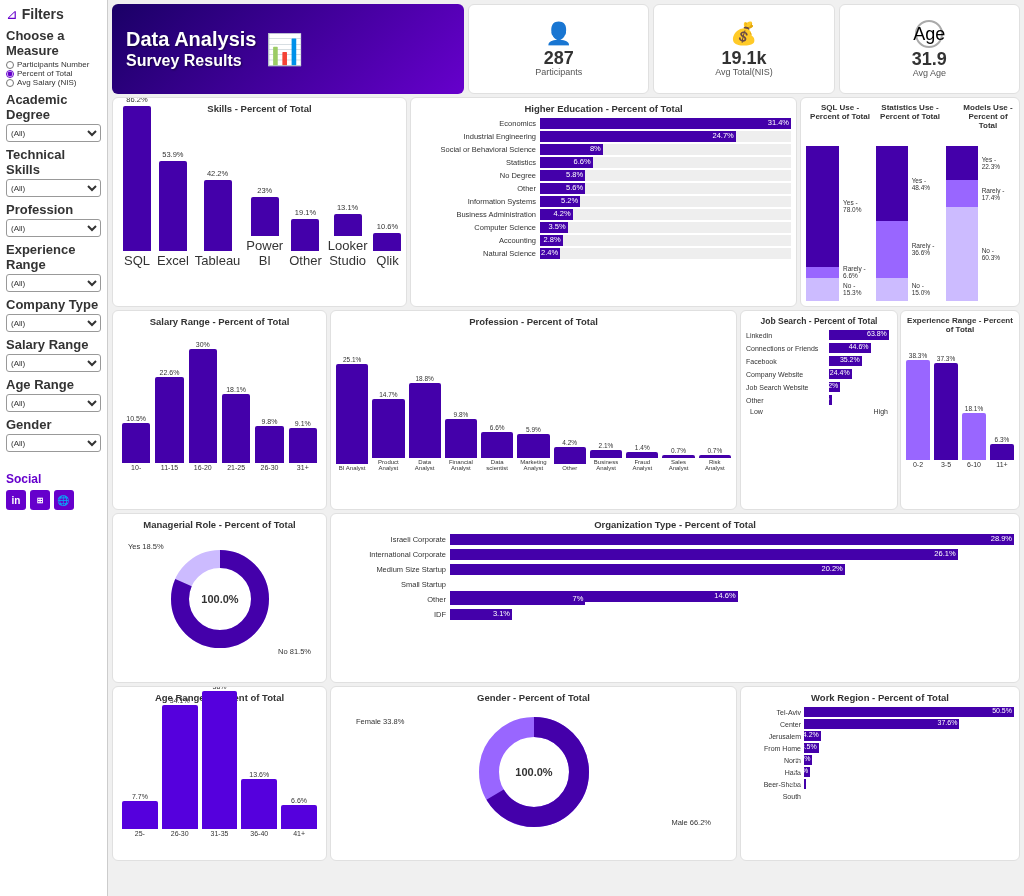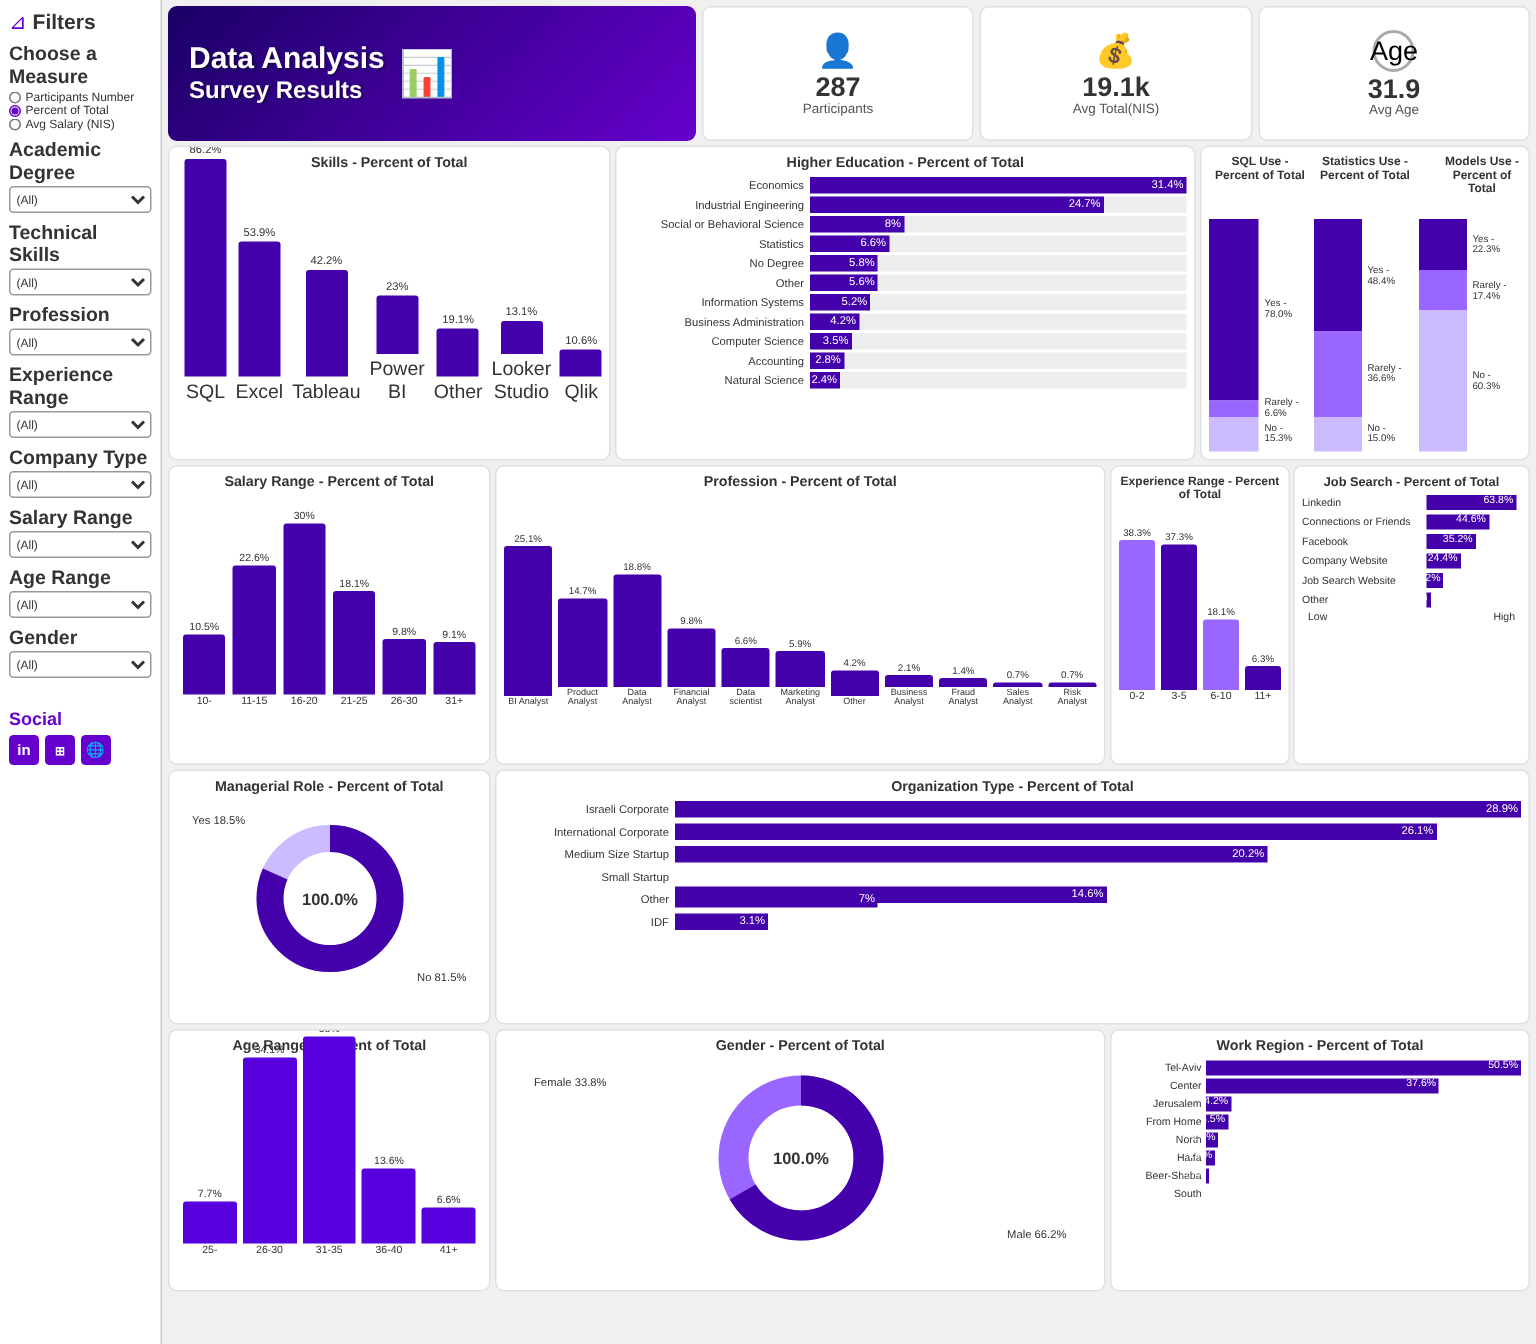--- a/index.html
+++ b/index.html
@@ -511,45 +511,20 @@
   </div>
             <div class="prof-bar-item">
     <span class="prof-pct">0.7%</span>
     <div class="prof-bar" style="height:3px;"></div>
     <span class="prof-label">Risk Analyst</span>
   </div>
           </div>
       </div>
 
       <div class="job-exp">
-        <div class="chart-card experience-range">
-          <div class="chart-title" style="font-size:8px;">Experience Range - Percent of Total</div>
-          <div class="exp-bars" id="exp-bars">
-              <div class="exp-bar-item">
-    <span class="exp-pct">38.3%</span>
-    <div class="exp-bar" style="height:100px;background:#9966ff;"></div>
-    <span class="exp-label">0-2</span>
-  </div>
-              <div class="exp-bar-item">
-    <span class="exp-pct">37.3%</span>
-    <div class="exp-bar" style="height:97px;background:#4400aa;"></div>
-    <span class="exp-label">3-5</span>
-  </div>
-              <div class="exp-bar-item">
-    <span class="exp-pct">18.1%</span>
-    <div class="exp-bar" style="height:47px;background:#9966ff;"></div>
-    <span class="exp-label">6-10</span>
-  </div>
-              <div class="exp-bar-item">
-    <span class="exp-pct">6.3%</span>
-    <div class="exp-bar" style="height:16px;background:#4400aa;"></div>
-    <span class="exp-label">11+</span>
-  </div>
-            </div>
-        </div>
         <div class="chart-card job-search">
           <div class="chart-title" style="font-size:8.5px;">Job Search - Percent of Total</div>
           <div id="job-rows">
               <div class="job-row">
     <span class="job-label">Linkedin</span>
     <div class="job-bar-wrap">
       <div class="job-bar" style="width:95%;background:#4400aa;">
         <span class="job-pct">63.8%</span>
       </div>
     </div>
@@ -592,20 +567,45 @@
       <div class="job-bar" style="width:4%;background:#4400aa;">
         <span class="job-pct">2.4%</span>
       </div>
     </div>
   </div>
             </div>
           <div class="low-high">
             <span>Low</span>
             <span>High</span>
           </div>
+        </div>
+        <div class="chart-card experience-range">
+          <div class="chart-title" style="font-size:8px;">Experience Range - Percent of Total</div>
+          <div class="exp-bars" id="exp-bars">
+              <div class="exp-bar-item">
+    <span class="exp-pct">38.3%</span>
+    <div class="exp-bar" style="height:100px;background:#9966ff;"></div>
+    <span class="exp-label">0-2</span>
+  </div>
+              <div class="exp-bar-item">
+    <span class="exp-pct">37.3%</span>
+    <div class="exp-bar" style="height:97px;background:#4400aa;"></div>
+    <span class="exp-label">3-5</span>
+  </div>
+              <div class="exp-bar-item">
+    <span class="exp-pct">18.1%</span>
+    <div class="exp-bar" style="height:47px;background:#9966ff;"></div>
+    <span class="exp-label">6-10</span>
+  </div>
+              <div class="exp-bar-item">
+    <span class="exp-pct">6.3%</span>
+    <div class="exp-bar" style="height:16px;background:#4400aa;"></div>
+    <span class="exp-label">11+</span>
+  </div>
+            </div>
         </div>
       </div>
     </div>
 
     <div class="charts-row3">
 
       <div class="chart-card managerial-chart">
         <div class="chart-title">Managerial Role - Percent of Total</div>
         <div style="display:flex;justify-content:center;align-items:center;height:130px;position:relative;">
           <svg width="110" height="110">

